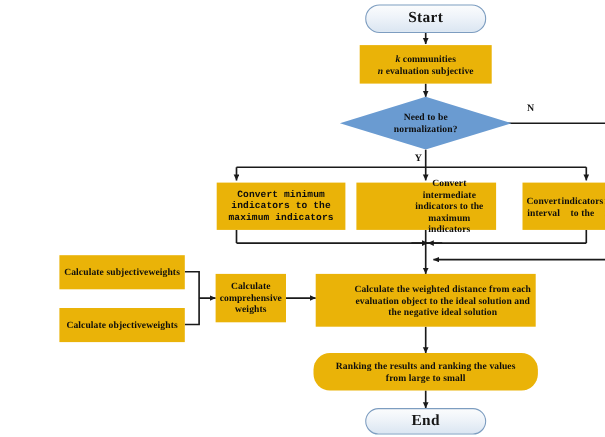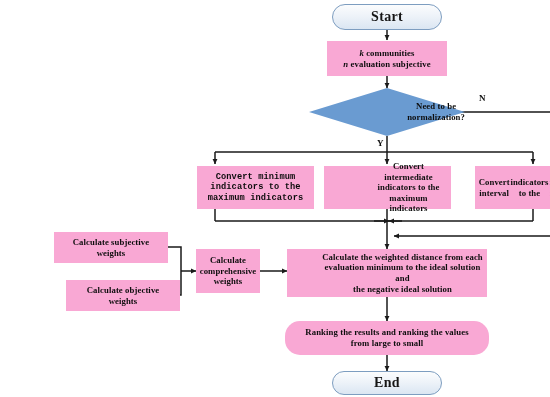--- a/index.html
+++ b/index.html
@@ -34,21 +34,21 @@
     align-items: center;
     justify-content: center;
     text-align: center;
     color: #0d0d0d;
     font-weight: bold;
     line-height: 1.22;
     letter-spacing: 0.1px;
   }
   
   .proc {
-    background: #f9a8d4;
+    background: #eab308;
     font-size: 8.7px;
     padding: 2px 3px;
   }
   .proc .txt { display: block; }
   
   .term {
     border-radius: 999px;
     border: 1.1px solid #7d9dc0;
     background: linear-gradient(to bottom, #fbfcfd 0%, #eef3f9 45%, #dbe6f2 100%);
     font-size: 14px;
@@ -133,21 +133,21 @@
 
   <div class="node term" style="left:288px; top:4px; width:110px; height:26px;">
     <span>Start</span>
   </div>
 
   <div class="node proc" style="left:283px; top:41px; width:120px; height:35px; flex-direction:column;">
     <span class="txt"><span class="ital">k</span><span> communities</span></span>
     <span class="txt"><span class="ital">n</span><span> evaluation subjective</span></span>
   </div>
 
-  <div class="node decision" style="left:265px; top:88px; width:156px; height:48px;justify-content:flex-end;">
+  <div class="node decision" style="left:265px; top:88px; width:156px; height:48px;">
     <svg class="dshape" viewBox="0 0 156 48" preserveAspectRatio="none">
       <polygon points="78,0 156,24 78,48 0,24" fill="#6a9bd1"></polygon>
     </svg>
     <div class="dlabel">
       <div>Need to be</div>
       <div>normalization?</div>
     </div>
   </div>
 
   <div class="branch-label" style="left:333px; top:138px;">Y</div>
@@ -164,39 +164,39 @@
     <span class="txt">indicators to the maximum</span>
     <span class="txt">indicators</span>
   </div>
 
   <div class="node proc" style="left:431px; top:166px; width:117px; height:43px; flex-direction:row;">
     <span class="txt">Convert interval</span>
     <span class="txt">indicators to the</span>
     <span class="txt">maximum indicators</span>
   </div>
 
-  <div class="node proc" style="left:10px; top:232px; width:114px; height:31px; flex-direction:column;">
+  <div class="node proc" style="left:10px; top:232px; width:114px; height:31px; flex-direction:row;">
     <span class="txt">Calculate subjective</span>
     <span class="txt">weights</span>
   </div>
 
-  <div class="node proc" style="left:22px; top:280px; width:114px; height:31px; flex-direction:column;">
+  <div class="node proc" style="left:10px; top:280px; width:114px; height:31px; ">
     <span class="txt">Calculate objective</span>
     <span class="txt">weights</span>
   </div>
 
   <div class="node proc" style="left:152px; top:249px; width:64px; height:44px; flex-direction:column;">
     <span class="txt">Calculate</span>
     <span class="txt">comprehensive</span>
     <span class="txt">weights</span>
   </div>
 
   <div class="node proc" style="left:243px; top:249px; width:200px; height:48px; flex-direction:column;padding-left:34px;">
     <span class="txt">Calculate the weighted distance from each</span>
-    <span class="txt">evaluation minimum to the ideal solution and</span>
+    <span class="txt">evaluation object to the ideal solution and</span>
     <span class="txt">the negative ideal solution</span>
   </div>
 
   <div class="node proc" style="left:241px; top:321px; width:204px; height:34px; flex-direction:column;border-radius:15px;">
     <span class="txt">Ranking the results and ranking the values</span>
     <span class="txt">from large to small</span>
   </div>
 
   <div class="node term" style="left:288px; top:371px; width:110px; height:24px;">
     <span>End</span>

